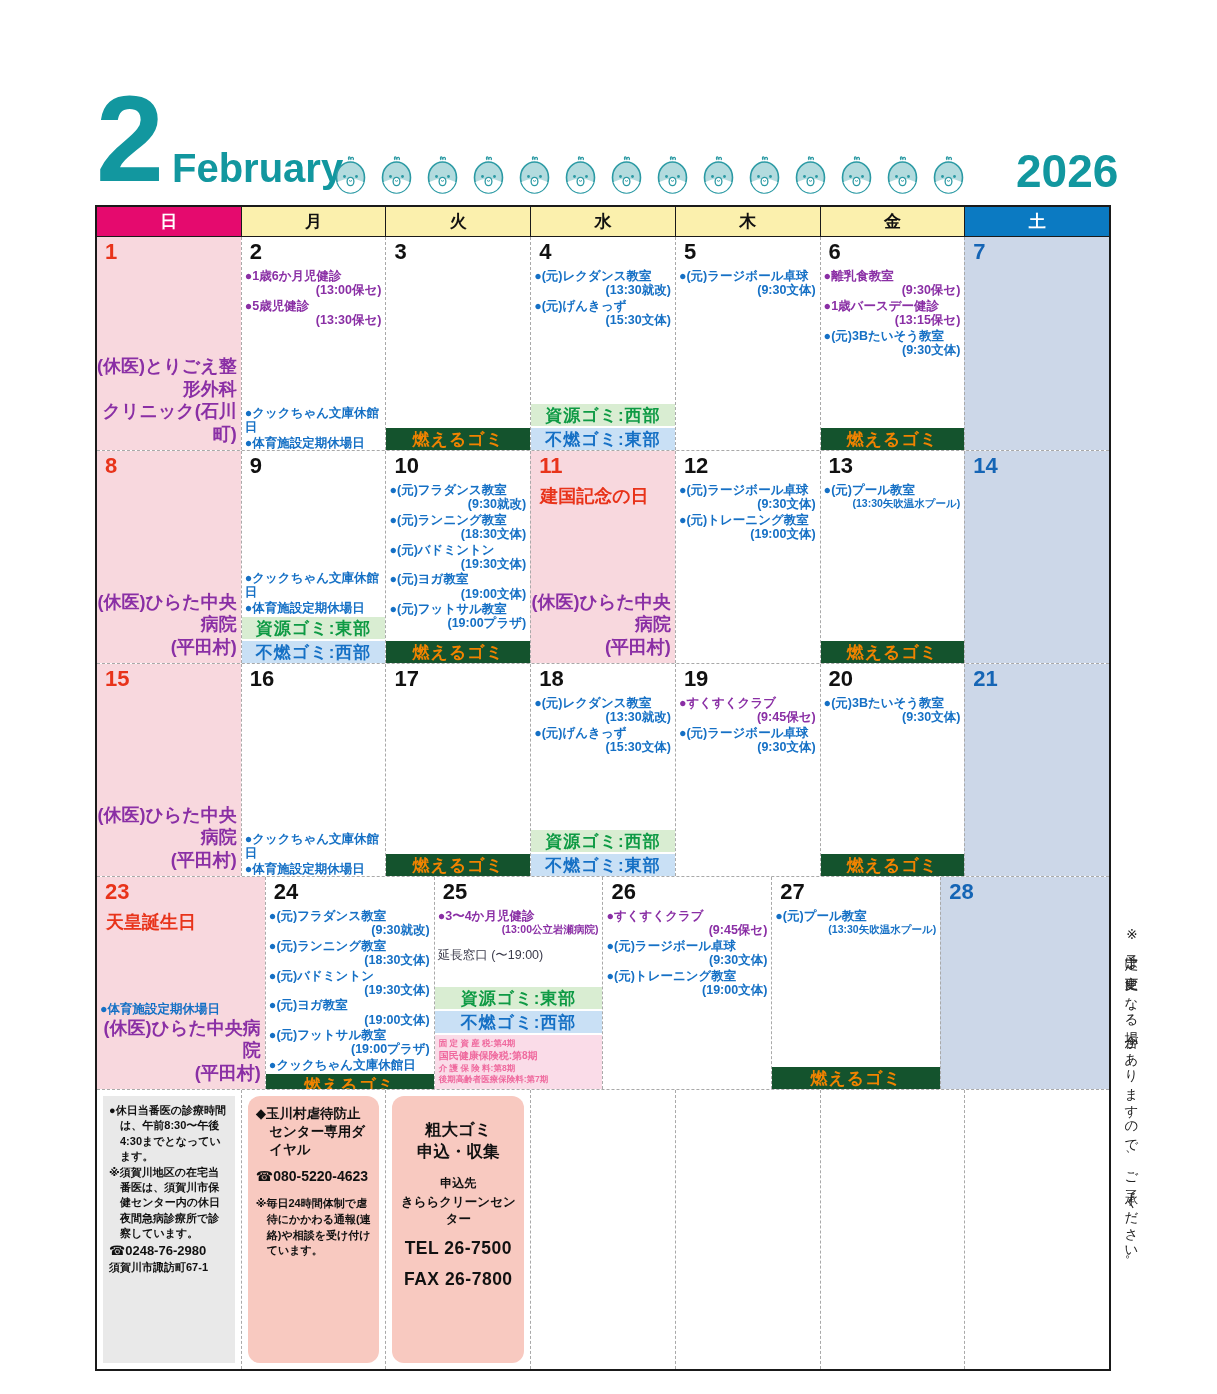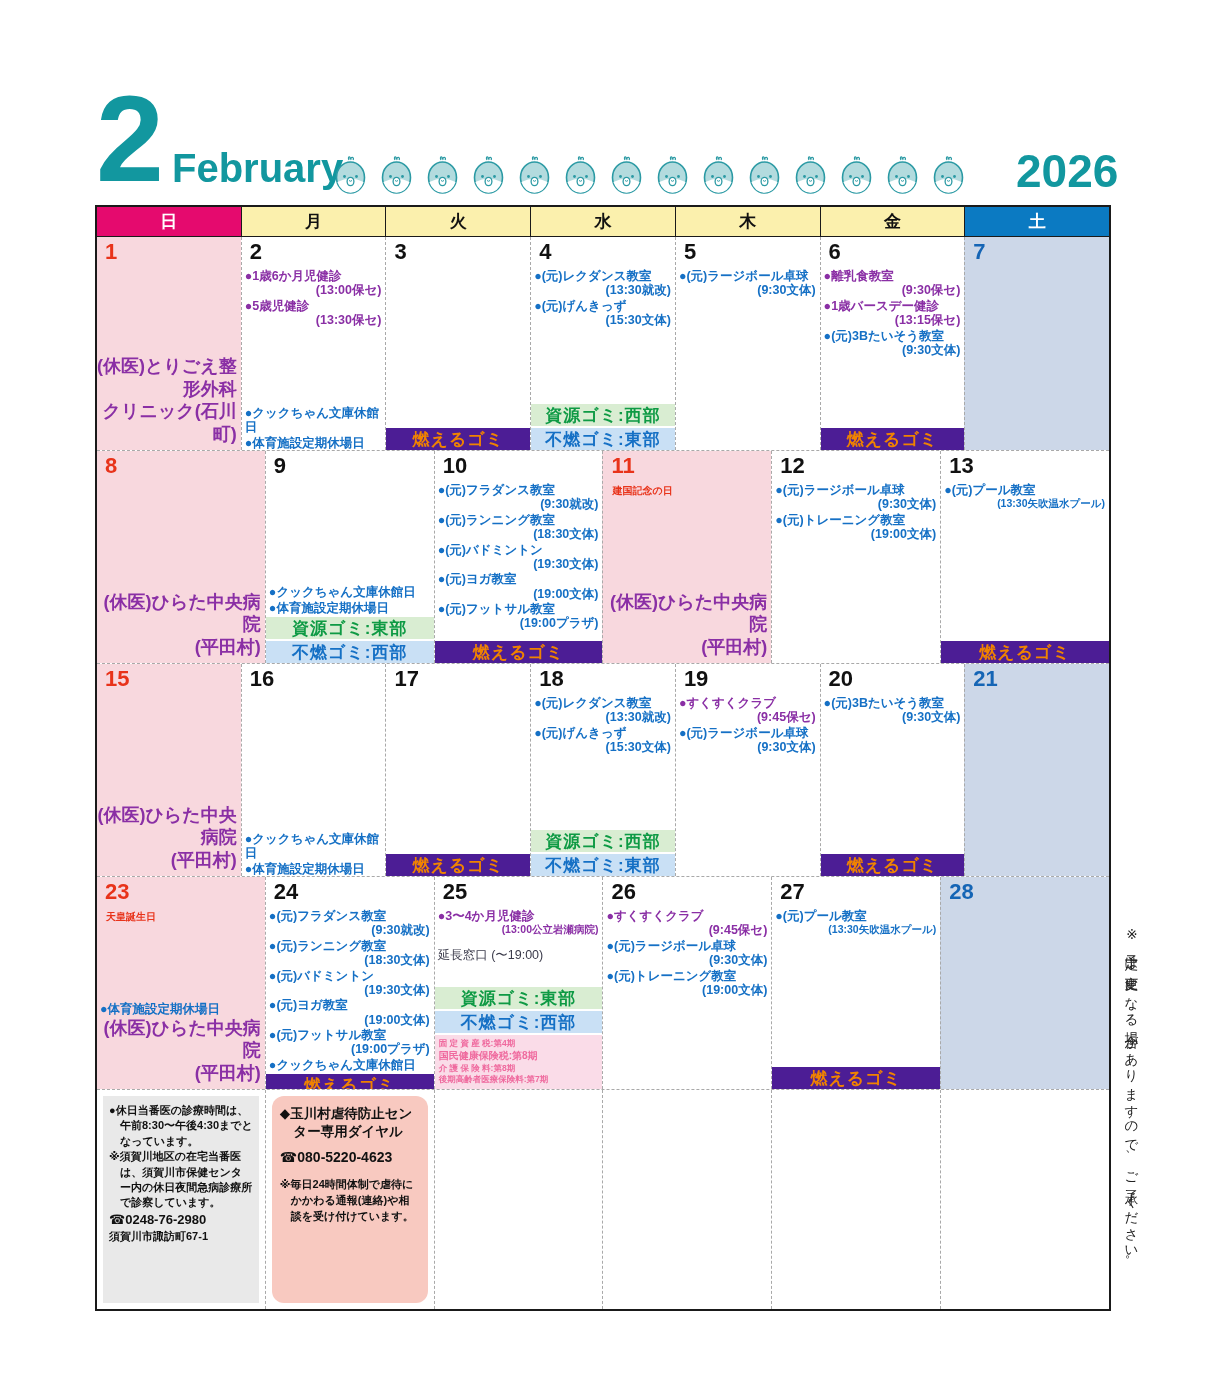--- a/index.html
+++ b/index.html
@@ -28,44 +28,44 @@
   .week { display:flex; height:213px; }
   .week + .week, .bottom-row { border-top:1px dashed #a9a9a9; }
   .cell { flex:1; display:flex; flex-direction:column; border-left:1px dashed #a9a9a9; overflow:hidden; }
   .cell:first-child { border-left:none; }
   .cell.sun, .cell.holiday { background:#f8d8de; }
   .cell.sat { background:#ccd7e8; }
 
   .date { font-size:22px; font-weight:700; color:#111; margin:4px 0 0 8px; line-height:1; }
   .sun .date, .holiday .date { color:#e8331a; }
   .sat .date { color:#1565b5; }
-  .holiday-name { color:#e8331a; font-size:10px; font-weight:700; margin:7px 0 0 9px; }
+  .holiday-name { color:#e8331a; font-size:18px; font-weight:700; margin:7px 0 0 9px; }
 
   .ev { font-weight:700; font-size:12.5px; line-height:1.15; margin-top:1px; }
   .ev.purple { color:#8a2fa5; }
   .ev.blue { color:#1570c5; }
   .ev .n { display:block; padding-left:3px; }
   .ev .t { display:block; text-align:right; padding-right:4px; }
   .ev .t.small { font-size:10.5px;text-align:right; }
   .evs { margin-top:5px; }
   .note { font-size:12.5px; font-weight:400; color:#3a3a4a; padding-left:3px; margin-top:12px; }
   .push { flex:1 1 auto; }
   .doctor { color:#8a2fa5; font-weight:700; font-size:18px; line-height:1.25;
             text-align:right; padding:0 4px 5px 0; }
   .band { height:22px; display:flex; align-items:center; justify-content:center;
           font-weight:700; font-size:17px; margin-top:2px; letter-spacing:1px; }
-  .band.burn { background:#4c1d95; color:#f08300; }
+  .band.burn { background:#14532d; color:#f08300; }
   .band.recycle { background:#d9edd2; color:#0e9a44; }
   .band.nonburn { background:#c9e0f5; color:#1570c5; }
   .taxes { background:#fadce8; color:#ef6a9e; font-weight:700; font-size:10px;
            line-height:1.32; padding:3px 3px 4px 4px; margin-top:2px; }
   .taxes .tax.small { font-size:8.5px; }
 
   
-  .bottom-row { display:flex; height:220px; background:#fff; }
+  .bottom-row { display:flex; height:280px; background:#fff; }
   .bcell { flex:1; border-left:1px dashed #a9a9a9; padding:6px; }
   .bcell:first-child { border-left:none; }
   .info-gray { background:#e9e9e9; height:100%; padding:7px 6px; font-size:11px; font-weight:700;
                line-height:1.4; color:#111; }
   .info-gray p { padding-left:1em; text-indent:-1em; }
   .info-gray .ph { font-size:13px; }
   .info-pink { background:#f8c9c0; height:100%; border-radius:12px; padding:9px 8px; color:#111; }
   .info-pink .ttl { font-size:13.5px; font-weight:700; line-height:1.35; padding-left:1em; text-indent:-1em; }
   .info-pink .phone { font-size:14px; font-weight:700; margin-top:8px; }
   .info-pink .body { font-size:11px; font-weight:700; line-height:1.45; margin-top:12px;
@@ -387,20 +387,24 @@
             <div class="date">13</div>
             <div class="evs">
               <div class="ev blue">
                 <div class="n">●(元)プール教室</div>
                 <div class="t small">(13:30矢吹温水プール)</div>
               </div>
             </div>
             <div class="push"></div>
             <div class="band burn">燃えるゴミ</div>
           </div>
+          <div class="cell sat">
+            <div class="date">14</div>
+            <div class="push"></div>
+          </div>
         </div>
         <div class="week">
           <div class="cell sun">
             <div class="date">15</div>
             <div class="push"></div>
             <div class="doctor">
               <div>(休医)ひらた中央病院</div>
               <div>(平田村)</div>
             </div>
           </div>
@@ -572,20 +576,30 @@
           <p>須賀川市諏訪町67-1</p>
         </div>
       </div>
       <div class="bcell">
         <div class="info-pink">
           <div class="ttl">◆玉川村虐待防止センター専用ダイヤル</div>
           <div class="phone">☎080-5220-4623</div>
           <div class="body">※毎日24時間体制で虐待にかかわる通報(連絡)や相談を受け付けています。</div>
         </div>
       </div>
+      <div class="bcell">
+        <div class="info-pink center">
+          <div class="big">粗大ゴミ</div>
+          <div class="big">申込・収集</div>
+          <div class="sub">申込先</div>
+          <div class="cname">きららクリーンセンター</div>
+          <div class="telfax">TEL 26-7500</div>
+          <div class="telfax">FAX 26-7800</div>
+        </div>
+      </div>
       <div class="bcell"></div>
       <div class="bcell"></div>
       <div class="bcell"></div>
       <div class="bcell"></div>
     </div>
   </div>
 
   <div class="side-note">※予定は変更になる場合がありますので、ご了承ください。</div>
 </div>
 

